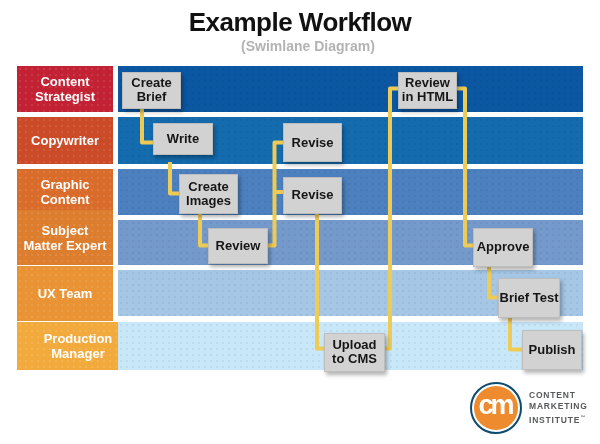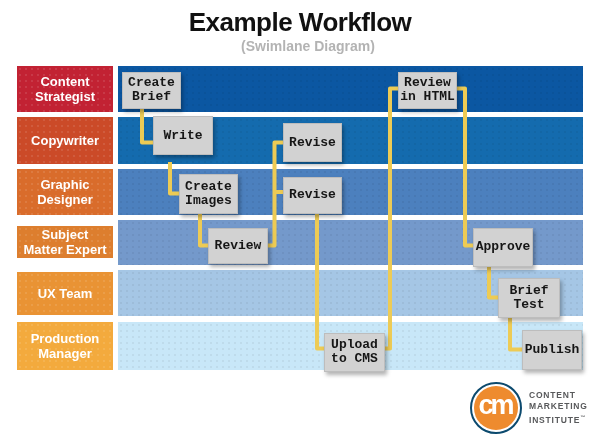--- a/index.html
+++ b/index.html
@@ -29,21 +29,20 @@
   }
   .connectors{position:absolute;left:0;top:0;z-index:2;}
   .conn{fill:none;stroke:var(--connector,#edcb55);stroke-width:4;stroke-linejoin:round;stroke-linecap:butt;}
   .task{
     position:absolute;z-index:3;
     background:var(--task-bg,#d2d2d2);border:1px solid var(--task-border,#bdbdbd);
     box-shadow:2px 3px 4px rgba(0,0,0,0.30);
     display:flex;align-items:center;justify-content:center;text-align:center;
     font-size:13px;font-weight:700;color:#161616;line-height:14px;white-space:pre-line;
     box-sizing:border-box;
-    font-family:Liberation Mono, monospace;
   }
   .logo{position:absolute;left:470px;top:382px;display:flex;align-items:center;z-index:1;}
   .logo-circle{
     width:52px;height:52px;border-radius:50%;
     border:2px solid #0c4a6e;background:#ffffff;box-sizing:border-box;
     display:flex;align-items:center;justify-content:center;
   }
   .logo-circle-inner{
     width:44px;height:44px;border-radius:50%;background:var(--logo-orange,#ee8b2e);
     display:flex;align-items:center;justify-content:center;
@@ -64,25 +63,25 @@
 
 <div class="stage">
 
   <div class="title">Example Workflow</div>
   <div class="subtitle">(Swimlane Diagram)</div>
 
   <div class="lane-label" style="top: 65.5px; height: 46.5px; background-color: rgb(194, 34, 51);">Content
 Strategist</div>
   <div class="lane-label" style="top: 117px; height: 46.5px; background-color: rgb(203, 74, 40);">Copywriter</div>
   <div class="lane-label" style="top: 168.5px; height: 46px; background-color: rgb(217, 108, 43);">Graphic
-Designer</div>
-  <div class="lane-label" style="top: 226px; height: 32px; background-color: rgb(221, 126, 46); text-align: center;">Subject
+Content</div>
+  <div class="lane-label" style="top: 210px; height: 55px; background-color: rgb(221, 126, 46); text-align: center;">Subject
 Matter Expert</div>
-  <div class="lane-label" style="top: 272px; height: 43px; background-color: rgb(233, 147, 52);">UX Team</div>
-  <div class="lane-label" style="top: 321.5px; height: 48px; background-color: rgb(243, 170, 61);">Production
+  <div class="lane-label" style="top: 266px; height: 55px; background-color: rgb(233, 147, 52);">UX Team</div>
+  <div class="lane-label" style="top: 321.5px; height: 48px; background-color: rgb(243, 170, 61); padding-left: 13px;">Production
 Manager</div>
 
   <div class="lane-row" style="top: 65.5px; height: 46.5px; background-color: rgb(11, 87, 162);"></div>
   <div class="lane-row" style="top: 117px; height: 46.5px; background-color: rgb(20, 107, 174);"></div>
   <div class="lane-row" style="top: 168.5px; height: 46px; background-color: rgb(76, 128, 190);"></div>
   <div class="lane-row" style="top: 219.5px; height: 45.5px; background-color: rgb(116, 153, 203);"></div>
   <div class="lane-row" style="top: 270px; height: 46px; background-color: rgb(165, 198, 229);"></div>
   <div class="lane-row" style="top: 321.5px; height: 48px; background-color: rgb(200, 231, 248);"></div>
 
   <svg class="connectors" width="600" height="444" viewBox="0 0 600 444">
@@ -93,21 +92,21 @@
     <polyline class="conn" points="274.5,192 283,192"></polyline>
     <polyline class="conn" points="317,213 317,348.5 324,348.5"></polyline>
     <polyline class="conn" points="384,348.5 390,348.5 390,88.5 398,88.5"></polyline>
     <polyline class="conn" points="457,88.5 465,88.5 465,245.5 473,245.5"></polyline>
     <polyline class="conn" points="489,266 489,297.5 498,297.5"></polyline>
     <polyline class="conn" points="510,317 510,349.5 522,349.5"></polyline>
   </svg>
 
   <div class="task" style="left:122px;top:71.5px;width:59px;height:37px">Create
 Brief</div>
-  <div class="task" style="left:153px;top:116px;width:60px;height:39px">Write</div>
+  <div class="task" style="left:153px;top:123px;width:60px;height:32px">Write</div>
   <div class="task" style="left:283px;top:123px;width:59px;height:39px">Revise</div>
   <div class="task" style="left:179px;top:174px;width:59px;height:39.5px">Create
 Images</div>
   <div class="task" style="left:283px;top:176.5px;width:59px;height:37px">Revise</div>
   <div class="task" style="left:208px;top:227.5px;width:60px;height:36px">Review</div>
   <div class="task" style="left:398px;top:71.5px;width:59px;height:37px">Review
 in HTML</div>
   <div class="task" style="left:473px;top:228px;width:60px;height:38.5px">Approve</div>
   <div class="task" style="left:498px;top:277.5px;width:62px;height:40px">Brief Test</div>
   <div class="task" style="left:324px;top:332.5px;width:61px;height:39px">Upload

